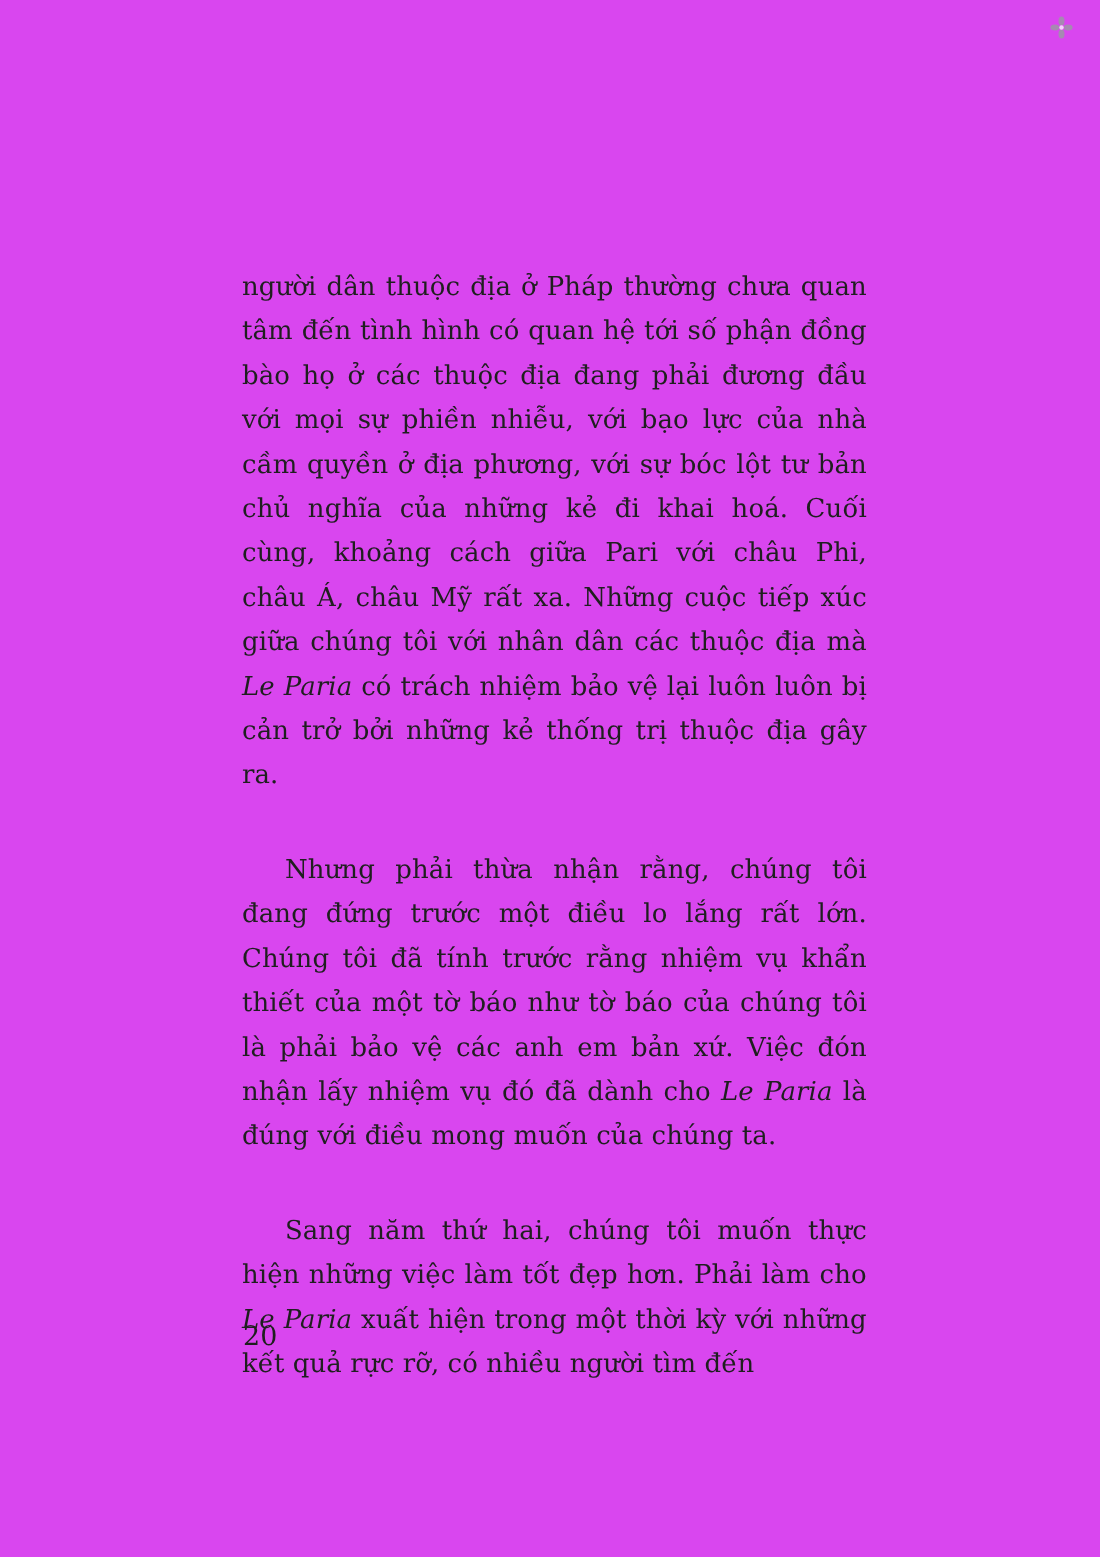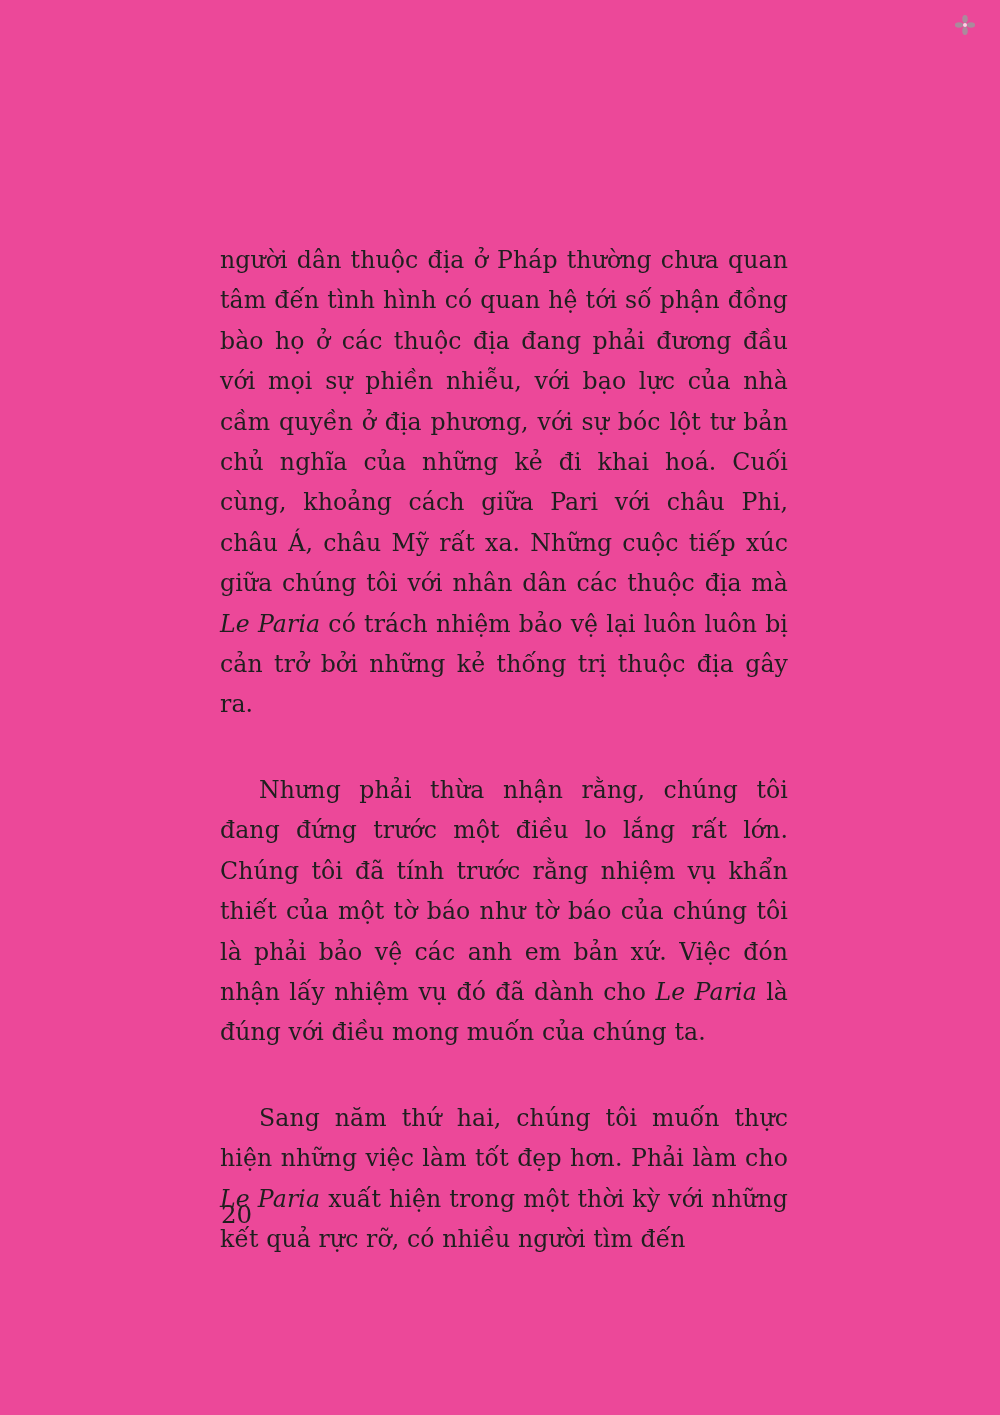--- a/index.html
+++ b/index.html
@@ -4,21 +4,21 @@
 <style>
   html, body {
     margin: 0;
     padding: 0;
     background: #ffffff;
   }
   .page {
     position: relative;
     width: 1000px;
     height: 1415px;
-    background: #ec4899;
+    background: #d946ef;
     overflow: hidden;
     font-family: "DejaVu Serif", serif;
     color: #1f1f1f;
   }
   .decoration {
     position: absolute;
     top: 14px;
     right: 24px;
     width: 22px;
     height: 22px;

